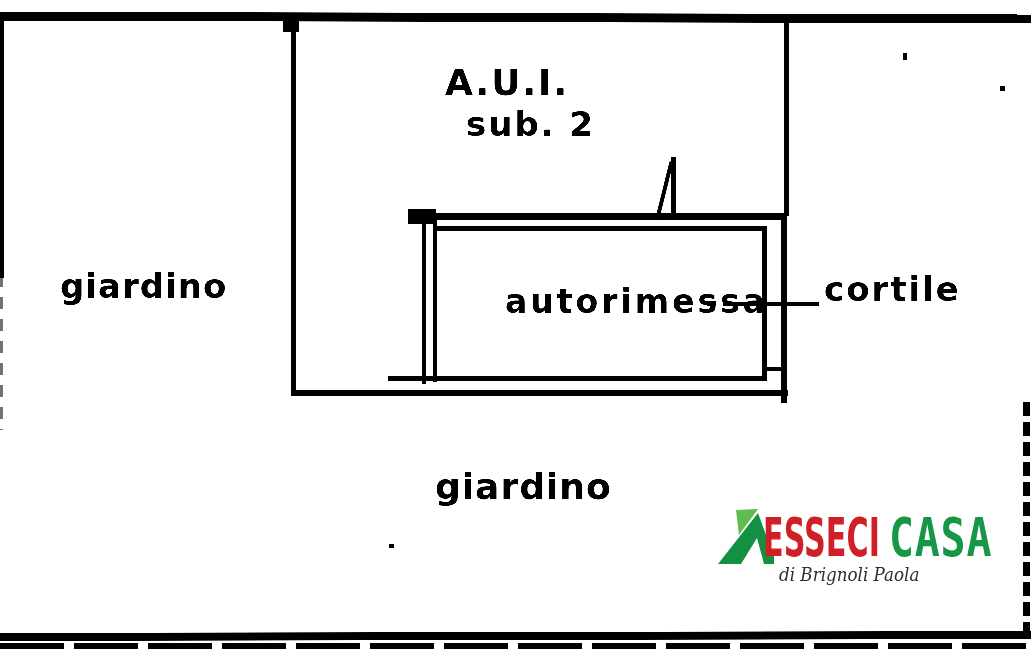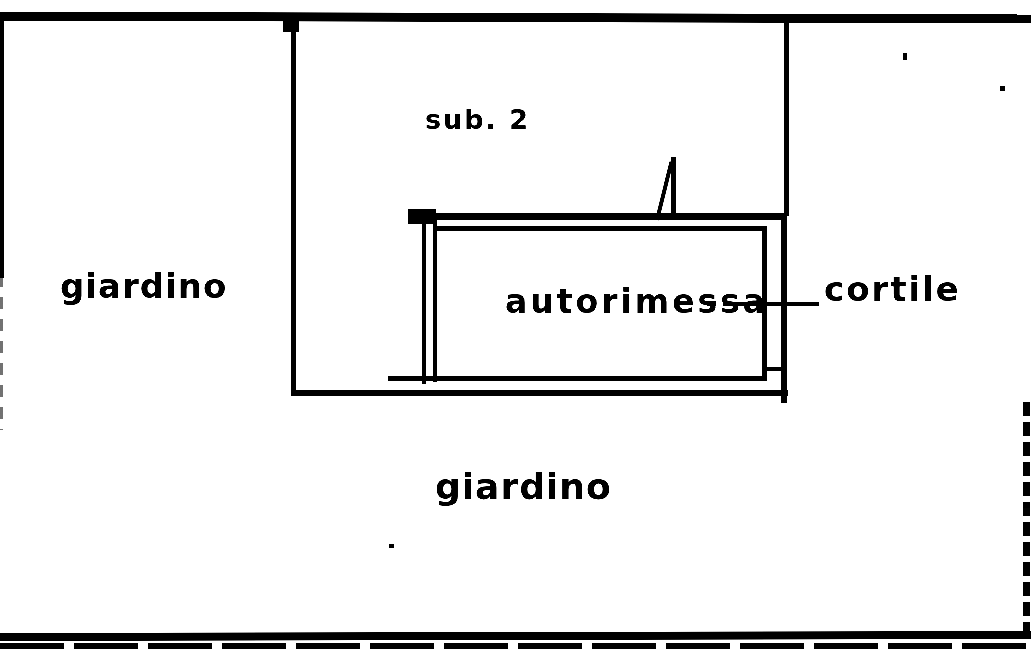--- a/index.html
+++ b/index.html
@@ -49,21 +49,21 @@
   .leader-line{left:723px;top:302px;width:96px;height:4px;}
 
   
   .speck-1{left:903px;top:53px;width:4px;height:7px;}
   .speck-2{left:1000px;top:86px;width:5px;height:5px;}
   .speck-3{left:389px;top:544px;width:5px;height:4px;}
   .faint-line{left:778px;top:508px;width:253px;height:2px;background:#9a9a9a;opacity:.45;}
 
   
   .unit-1{left:445px;top:62px;font-size:36px;letter-spacing:2px;}
-  .unit-2{left:425px;top:104px;font-size:27px;letter-spacing:2px;}
+  .unit-2{left:466px;top:104px;font-size:34px;letter-spacing:2px;}
   .garden-left{left:60px;top:266px;font-size:34px;letter-spacing:1px;}
   .garage{left:505px;top:282px;font-size:33px;letter-spacing:3px;}
   .courtyard{left:824px;top:269px;font-size:34px;letter-spacing:2px;}
   .garden-bottom{left:435px;top:466px;font-size:36px;letter-spacing:1px;}
 
   
   #logo{position:absolute;left:713px;top:503px;width:302px;height:97px;background:#ffffff;z-index:5;}
   #logo .roof{position:absolute;left:3px;top:4px;}
   .brand-primary{position:absolute;left:50px;top:8px;font-size:54px;line-height:1;
       font-weight:bold;transform:scaleX(0.56);transform-origin:left top;letter-spacing:0;}
@@ -105,21 +105,32 @@
     <div class="ln door-diag"></div>
 
     <div class="ln leader-dot"></div>
     <div class="ln leader-line"></div>
 
     <div class="ln speck-1"></div>
     <div class="ln speck-2"></div>
     <div class="ln speck-3"></div>
     <div class="faint-line" style="position:absolute;"></div>
 
+    <div class="label unit-1">A.U.I.</div>
     <div class="label unit-2">sub. 2</div>
     <div class="label garden-left">giardino</div>
     <div class="label garage">autorimessa</div>
     <div class="label courtyard">cortile</div>
     <div class="label garden-bottom">giardino</div>
   </div>
 
+  <div id="logo">
+    <svg class="roof" width="60" height="62" viewBox="0 0 60 62">
+      <polygon points="20,3 42,2 23,28" fill="#5dbd4d"></polygon>
+      <path d="M2,57 L42,6 L58,50 L58,57 L48,57 L41,31 L25,57 Z" fill="#139042"></path>
+      <polygon points="28,57 41,36 47,57" fill="#ffffff"></polygon>
+    </svg>
+    <span class="brand-primary" style="color:#cf2027">ESSECI</span>
+    <span class="brand-secondary" style="color:#189648; font-family:'DejaVu Sans Mono',monospace;">CASA</span>
+    <span class="tagline">di Brignoli Paola</span>
+  </div>
 
 </div>
 
 </body></html>

